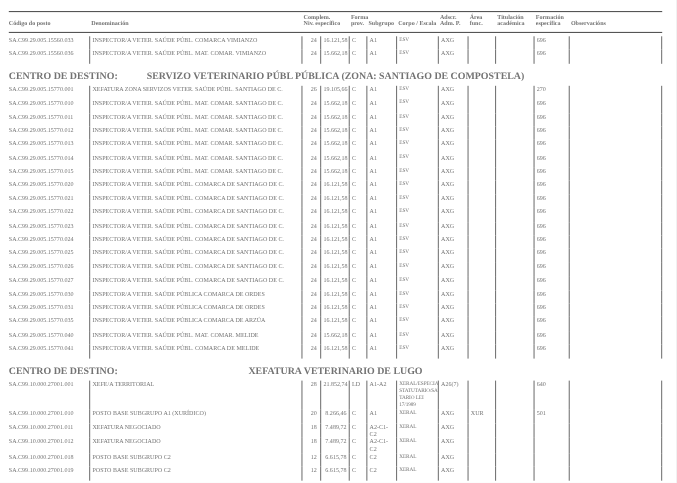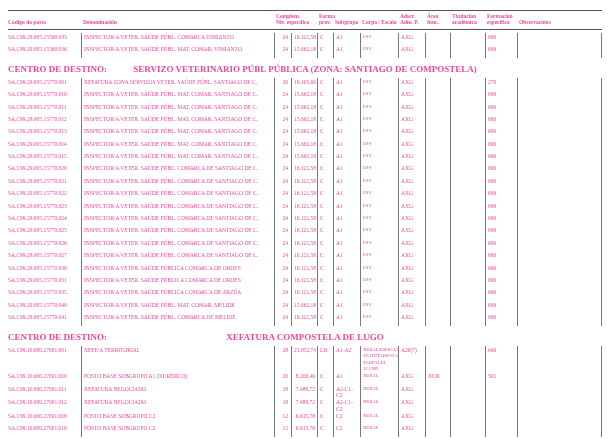--- a/index.html
+++ b/index.html
@@ -1,17 +1,17 @@
 <!DOCTYPE html>
 <html><head>
 <meta charset="utf-8">
 <style>
   html,body{margin:0;padding:0;background:#e8e8e8;}
   .page{position:relative;width:615px;height:439px;background:#ffffff;overflow:hidden;
-        font-family:"Liberation Serif", serif;color:#ec4899;}
+        font-family:"Liberation Serif", serif;color:#737373;}
   .content{padding:0 13px 0 8px;}
   .rule-top{height:0;border-top:1px solid #555;margin-top:10px;}
   
   .header-row{display:flex;align-items:flex-end;padding:2px 0 3px 0;border-bottom:1px solid #555;
               font-weight:bold;font-size:5.5px;line-height:1.18;}
   .hcell{box-sizing:border-box;padding:0 1px 0 2px;display:flex;flex-direction:column;justify-content:flex-end;}
   .hcell span{display:block;white-space:nowrap;}
   .hc0{width:73px;padding-left:0;}
   .hc1{width:193px;}
   .hc2{width:43px;}
@@ -406,21 +406,21 @@
             <div class="cell c6">ESV</div>
             <div class="cell c7">AXG</div>
             <div class="cell c8"></div>
             <div class="cell c9"></div>
             <div class="cell c10">696</div>
             <div class="cell c11"></div>
           </div>
         </div>
         <div class="section-row">
           <span class="section-label">CENTRO DE DESTINO:</span>
-          <span class="section-name">XEFATURA COMPOSTELA DE LUGO</span>
+          <span class="section-name">XEFATURA VETERINARIO DE LUGO</span>
         </div>
         <div class="block">
           <div class="row">
             <div class="cell c0">SA.C99.10.000.27001.001</div>
             <div class="cell c1">XEFE/A TERRITORIAL</div>
             <div class="cell c2">28</div>
             <div class="cell c3">21.852,74</div>
             <div class="cell c4">LD</div>
             <div class="cell c5">A1-A2</div>
             <div class="cell c6">XERAL/ESPECIAL/E STATUTARIO/SANI TARIO LEI 17/1989</div>

